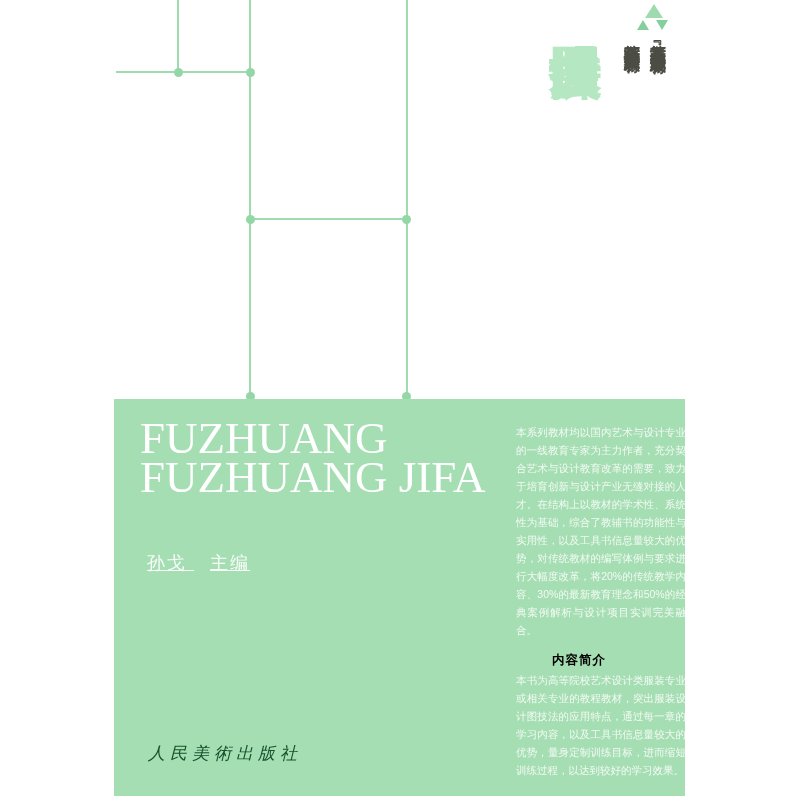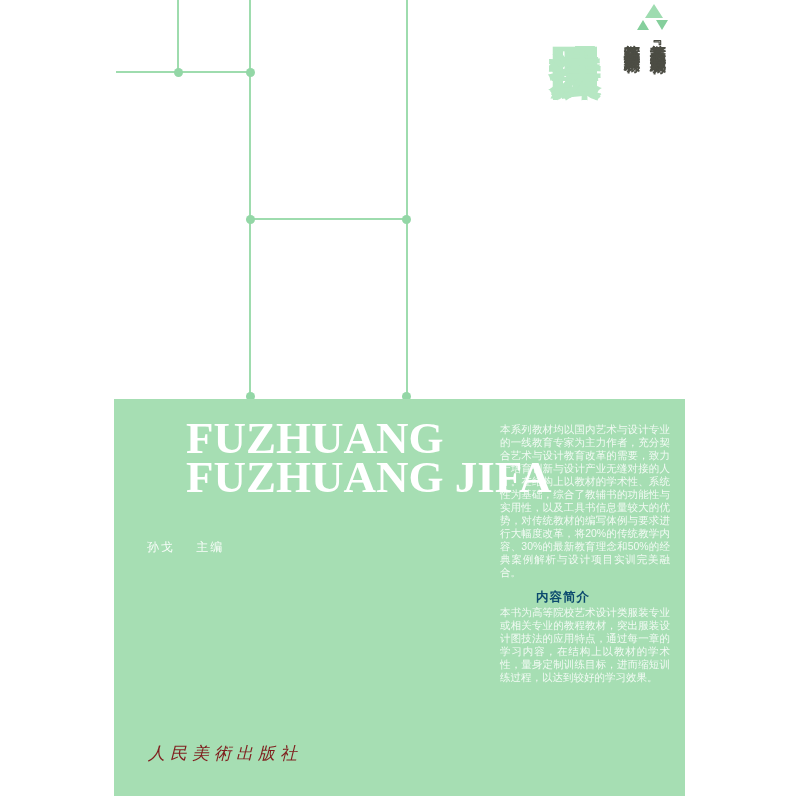--- a/index.html
+++ b/index.html
@@ -40,40 +40,40 @@
   .logo .t-top{left:8px;top:0;border-left:9px solid transparent;border-right:9px solid transparent;border-bottom:14px solid #9edcb0;}
   .logo .t-bl{left:0;top:16px;border-left:6px solid transparent;border-right:6px solid transparent;border-bottom:10px solid #85cf9c;}
   .logo .t-br{left:19px;top:16px;border-left:6px solid transparent;border-right:6px solid transparent;border-top:10px solid #85cf9c;}
   
   .panel{
     position:absolute;left:114px;top:399px;width:571px;height:397px;
     background:#a6deb3;
   }
   .romanized{
     position:absolute;left:26px;top:20px;
-    font-family:"Liberation Serif","DejaVu Serif",serif;font-weight:bold;
-    font-size:45px;line-height:39px;letter-spacing:0px;color:#ffffff;margin-left:46px;
+    font-family:"Liberation Serif","DejaVu Serif",serif;font-weight:normal;
+    font-size:45px;line-height:39px;letter-spacing:0px;color:#ffffff;
   }
   .editor{
-    position:absolute;left:33px;top:140px;
-    font-size:12px;letter-spacing:2px;color:rgba(255,255,255,0.92);
+    position:absolute;left:33px;top:152px;
+    font-size:18px;letter-spacing:2px;color:rgba(255,255,255,0.92);text-decoration:underline;
   }
   .editor .role{margin-left:16px;}
   .publisher{
     position:absolute;left:34px;top:343px;
     font-family:"DejaVu Serif",serif;font-style:italic;
-    font-size:17px;letter-spacing:5px;color:#7f1d1d;white-space:nowrap;
+    font-size:17px;letter-spacing:5px;color:#14532d;white-space:nowrap;
   }
   .blurb{
-    position:absolute;left:386px;top:24px;width:170px;
-    font-size:10.5px;line-height:13px;color:rgba(255,255,255,0.85);
+    position:absolute;left:402px;top:24px;width:170px;
+    font-size:10.5px;line-height:18px;color:rgba(255,255,255,0.85);
     text-align:justify;
   }
   .blurb p{margin:0 0 9px 0;}
-  .blurb h4{margin:12px 0 2px 0;font-size:12.5px;color:#0c4a6e;letter-spacing:1px;padding-left:36px;}
+  .blurb h4{margin:12px 0 2px 0;font-size:12.5px;color:#000000;letter-spacing:1px;padding-left:36px;}
 </style>
 </head>
 <body>
 
 <div class="page">
 
   <div class="gline v1"></div>
   <div class="gline v2"></div>
   <div class="gline v3"></div>
   <div class="gline h1"></div>
@@ -105,19 +105,19 @@
     </div>
 
     <div class="editor">
       <span>孙戈</span>
       <span class="role">主编</span>
     </div>
 
     <div class="blurb">
       <p>本系列教材均以国内艺术与设计专业的一线教育专家为主力作者，充分契合艺术与设计教育改革的需要，致力于培育创新与设计产业无缝对接的人才。在结构上以教材的学术性、系统性为基础，综合了教辅书的功能性与实用性，以及工具书信息量较大的优势，对传统教材的编写体例与要求进行大幅度改革，将20%的传统教学内容、30%的最新教育理念和50%的经典案例解析与设计项目实训完美融合。</p>
       <h4>内容简介</h4>
-      <p>本书为高等院校艺术设计类服装专业或相关专业的教程教材，突出服装设计图技法的应用特点，通过每一章的学习内容，在结构上以教材的学术性，量身定制训练目标，进而缩短训练过程，以达到较好的学习效果。</p>
+      <p>本书为高等院校艺术设计类服装专业或相关专业的教程教材，突出服装设计图技法的应用特点，通过每一章的学习内容，以及工具书信息量较大的优势，量身定制训练目标，进而缩短训练过程，以达到较好的学习效果。</p>
     </div>
 
     <div class="publisher">人民美術出版社</div>
   </div>
 
 </div>
 
 </body></html>

